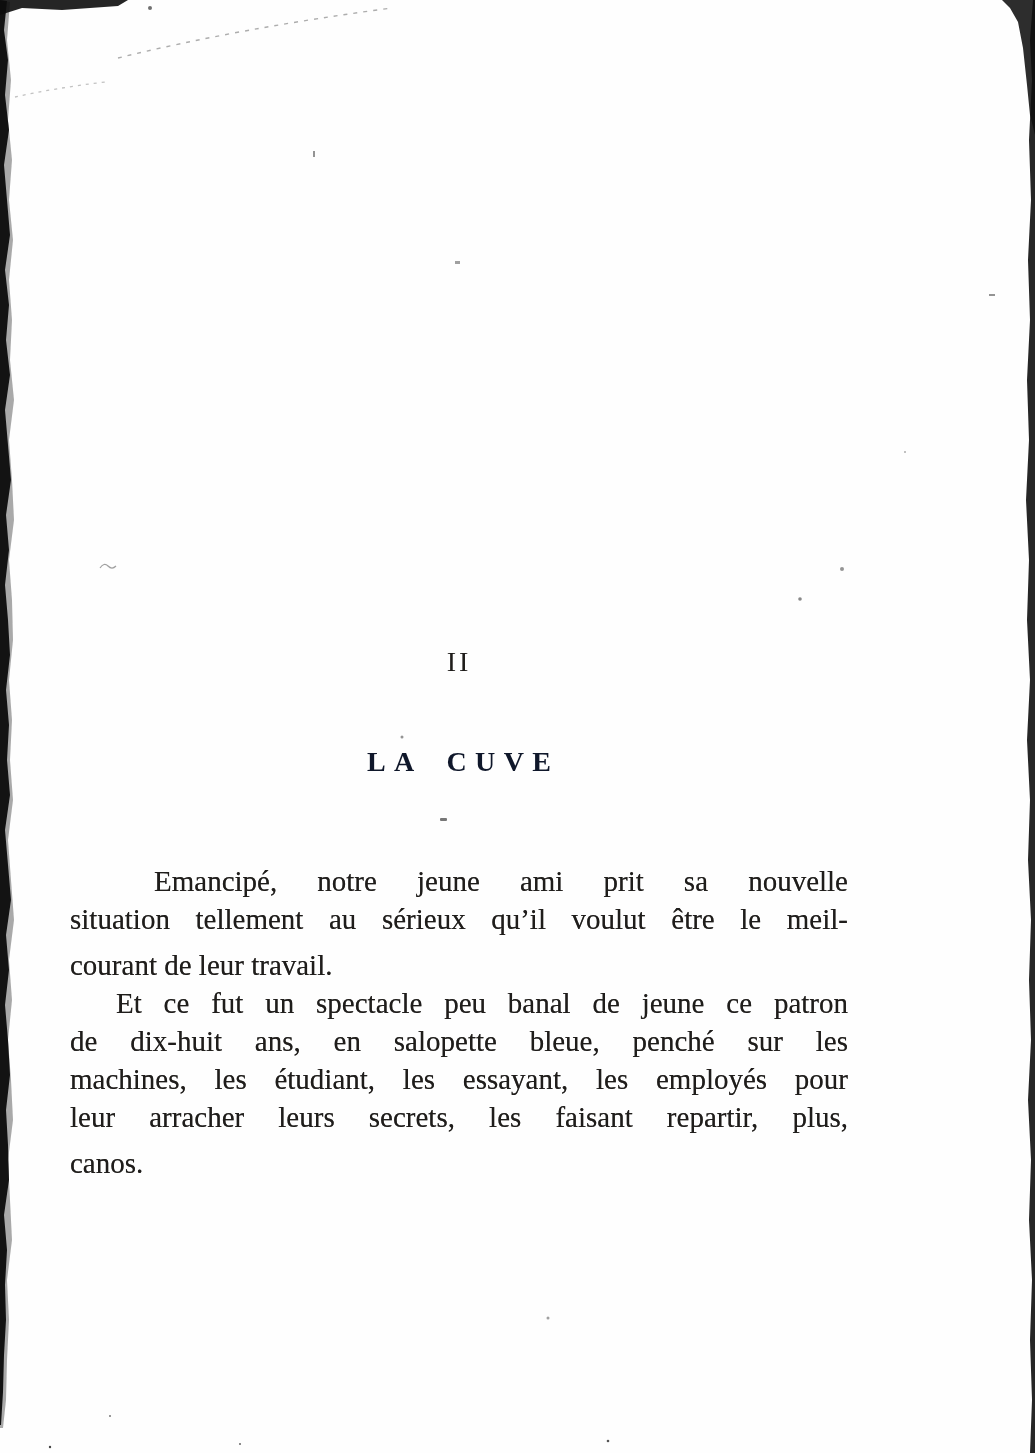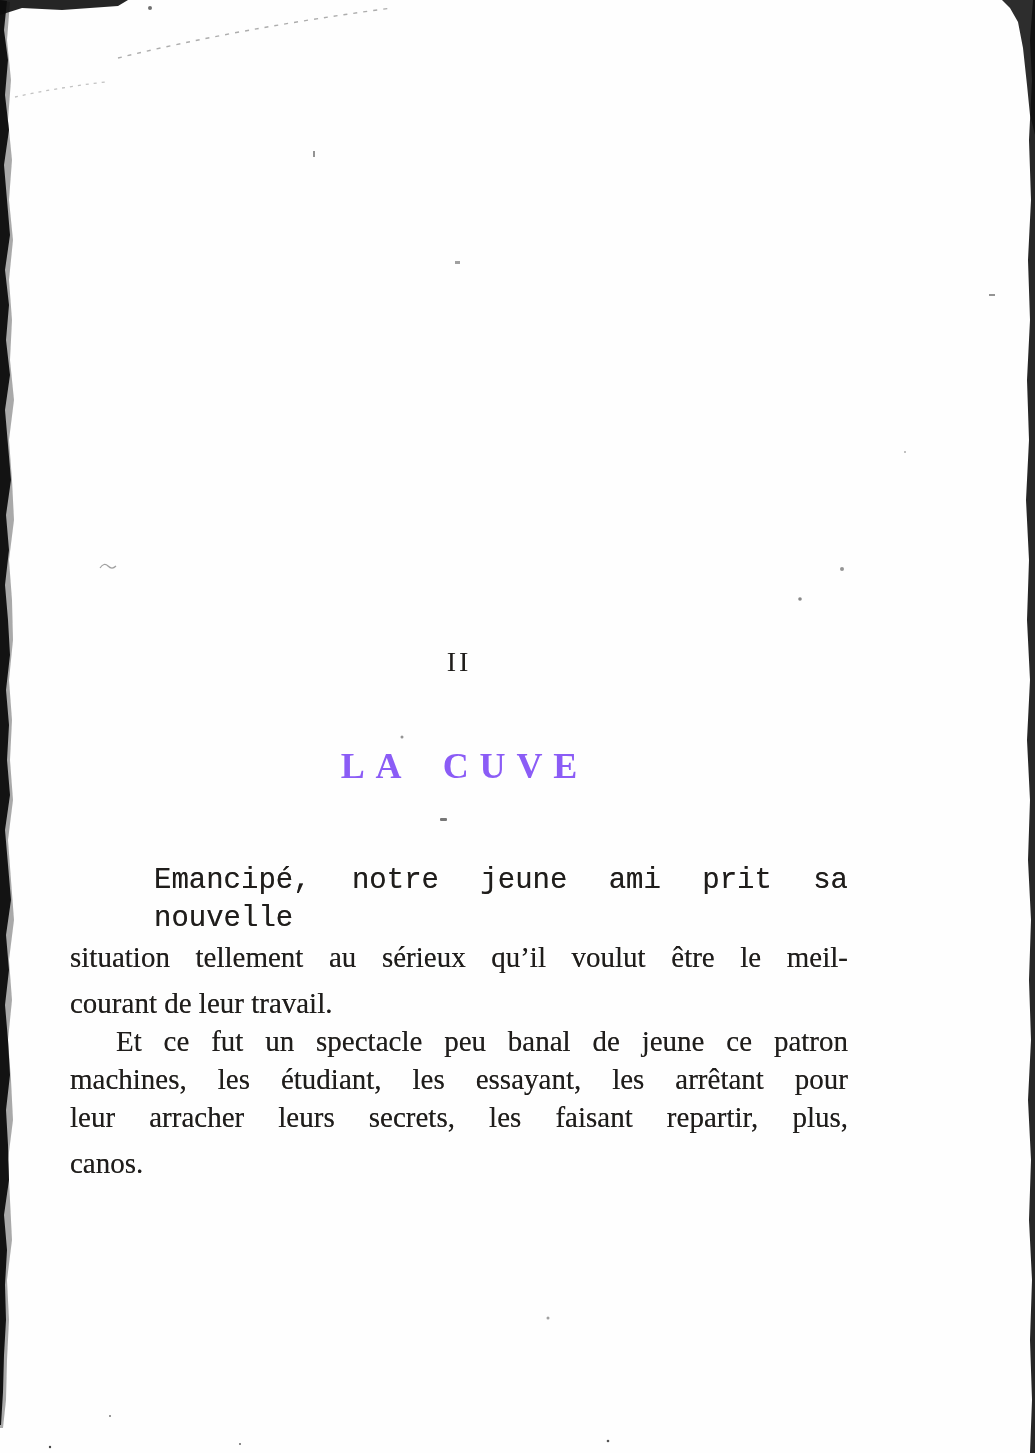--- a/index.html
+++ b/index.html
@@ -13,33 +13,33 @@
   }
   .artifacts { position:absolute; left:0; top:0; width:1035px; height:1453px; pointer-events:none; }
   .text-block { position:absolute; left:70px; top:0; width:778px; height:100%; }
   .chapter-number {
     position:absolute; top:648px; left:0; width:100%;
     text-align:center; font-size:28px; letter-spacing:3px;
     line-height:1; font-weight:normal;font-family:Liberation Serif, serif;
   }
   .chapter-title {
     position:absolute; top:748px; left:0; width:100%; margin:0;
-    text-align:center; font-size:36px; font-weight:bold;
+    text-align:center; font-size:28px; font-weight:bold;
     letter-spacing:0.30em; word-spacing:0.35em; line-height:1;
     text-indent:0.30em; 
-    color:#8b5cf6;
+    color:#0f172a;
   }
   .body-text {
     position:absolute; top:862px; left:0; width:778px;
     font-size:29px; line-height:38px;
     text-shadow:0 0 0.5px rgba(25,23,20,0.65);
   }
   .line { text-align:justify; text-align-last:justify; }
   .line.last { text-align-last:left;margin-top:8px; }
-  .line.indent-lg { padding-left:84px;font-family:Liberation Mono, monospace; }
+  .line.indent-lg { padding-left:84px; }
   .line.indent-sm { padding-left:46px; }
 </style>
 </head>
 <body>
 
 <div class="page">
 
   <svg class="artifacts" viewBox="0 0 1035 1453" aria-hidden="true">
     <defs>
       <filter id="soft">
@@ -85,18 +85,19 @@
     <div class="chapter-number">II</div>
 
     <h1 class="chapter-title">LA CUVE</h1>
 
     <section class="body-text">
       <div class="line indent-lg">Emancipé, notre jeune ami prit sa nouvelle</div>
       <div class="line">situation tellement au sérieux qu’il voulut être le meil-</div>
       <div class="line last">courant de leur travail.</div>
 
       <div class="line indent-sm">Et ce fut un spectacle peu banal de jeune ce patron</div>
-      <div class="line">machines, les étudiant, les essayant, les arrêtant pour</div>
+      <div class="line">de dix-huit ans, en salopette bleue, penché sur les</div>
+      <div class="line">machines, les étudiant, les essayant, les employés pour</div>
       <div class="line">leur arracher leurs secrets, les faisant repartir, plus,</div>
       <div class="line last">canos.</div>
     </section>
   </main>
 </div>
 
 </body></html>

